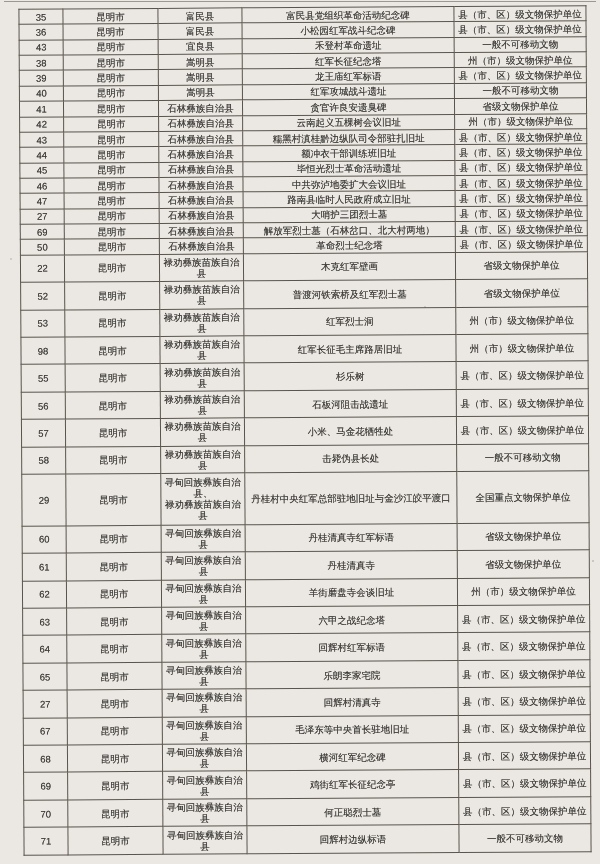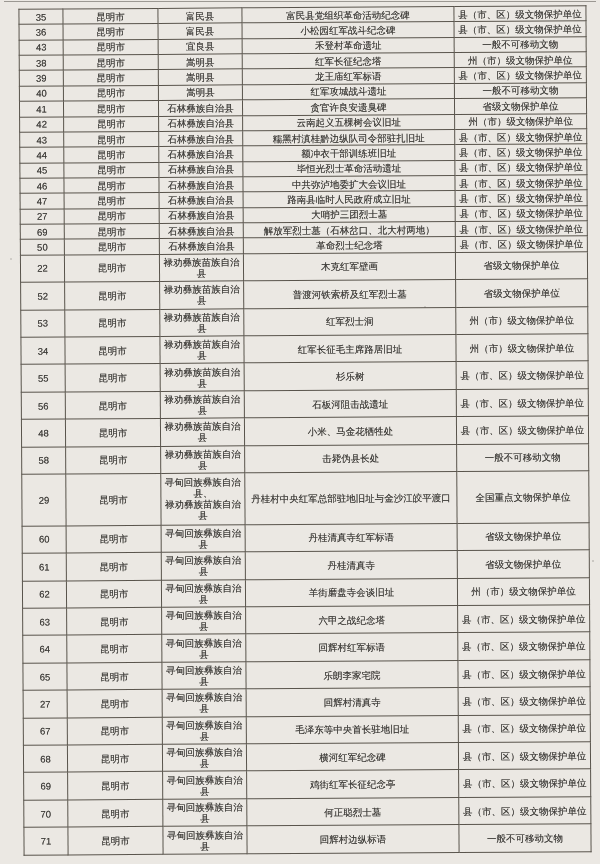--- a/index.html
+++ b/index.html
@@ -180,42 +180,42 @@
     <td class="level">省级文物保护单位</td>
   </tr>
         <tr>
     <td class="num">53</td>
     <td class="city">昆明市</td>
     <td class="county">禄劝彝族苗族自治县</td>
     <td class="sitename">红军烈士洞</td>
     <td class="level">州（市）级文物保护单位</td>
   </tr>
         <tr>
-    <td class="num">34</td>
+    <td class="num">98</td>
     <td class="city">昆明市</td>
     <td class="county">禄劝彝族苗族自治县</td>
     <td class="sitename">红军长征毛主席路居旧址</td>
     <td class="level">州（市）级文物保护单位</td>
   </tr>
         <tr>
     <td class="num">55</td>
     <td class="city">昆明市</td>
     <td class="county">禄劝彝族苗族自治县</td>
     <td class="sitename">杉乐树</td>
     <td class="level">县（市、区）级文物保护单位</td>
   </tr>
         <tr>
     <td class="num">56</td>
     <td class="city">昆明市</td>
     <td class="county">禄劝彝族苗族自治县</td>
     <td class="sitename">石板河阻击战遗址</td>
     <td class="level">县（市、区）级文物保护单位</td>
   </tr>
         <tr>
-    <td class="num">48</td>
+    <td class="num">57</td>
     <td class="city">昆明市</td>
     <td class="county">禄劝彝族苗族自治县</td>
     <td class="sitename">小米、马金花牺牲处</td>
     <td class="level">县（市、区）级文物保护单位</td>
   </tr>
         <tr>
     <td class="num">58</td>
     <td class="city">昆明市</td>
     <td class="county">禄劝彝族苗族自治县</td>
     <td class="sitename">击毙伪县长处</td>

